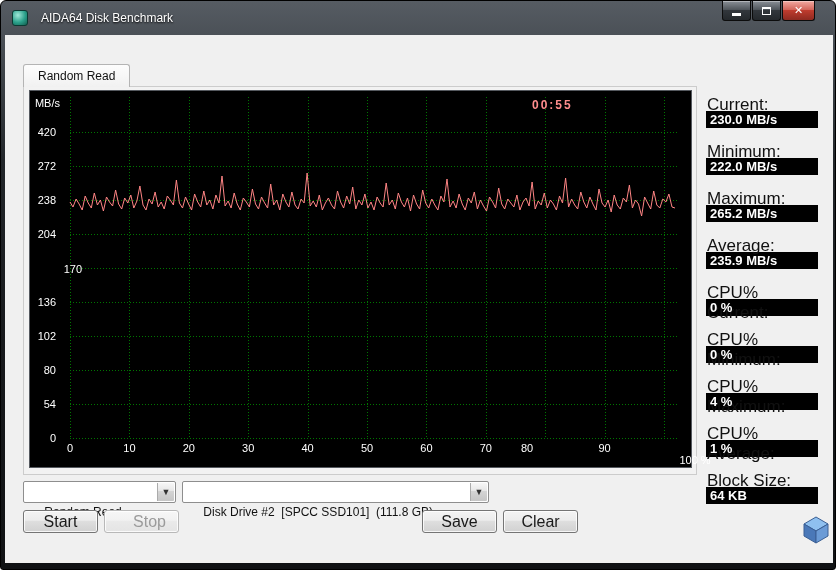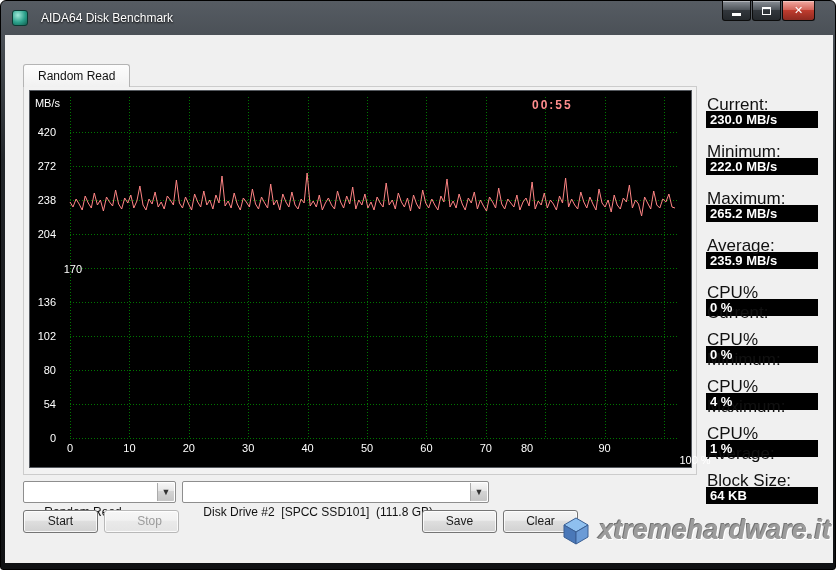--- a/index.html
+++ b/index.html
@@ -75,21 +75,21 @@
     background: linear-gradient(#f7f7f7, #e6e6e6 45%, #d4d4d4 46%, #c6c6c6);
     border-left: 1px solid #ababab; border-radius: 0 1px 1px 0;
     display: flex; align-items: center; justify-content: center; font-size: 9px; color: #333; line-height: 1;
   }
   #combo-benchmark { left: 22px; top: 480px; width: 153px; }
   #combo-drive { left: 181px; top: 480px; width: 307px; }
 
   .btn {
     position: absolute; width: 75px; height: 23px; border: 1px solid #757575; border-radius: 3px;
     background: linear-gradient(#f4f4f4, #ececec 45%, #dfdfdf 46%, #d1d1d1);
-    font-size: 12px; text-align: center; line-height: 21px; color: #1a1a1a;
+    font-size: 16px; text-align: center; line-height: 21px; color: #1a1a1a;
     box-shadow: inset 0 0 0 1px rgba(255,255,255,.8);
   }
   .btn.disabled {
     color: #9b9b9b; border-color: #b8b8b8;
     background: linear-gradient(#f7f7f7, #f1f1f1 45%, #eaeaea 46%, #e4e4e4);
   }
   #btn-start { left: 22px; top: 509px; }
   #btn-stop { left: 103px; top: 509px; padding-left: 16px; }
   #btn-save { left: 421px; top: 509px; }
   #btn-clear { left: 502px; top: 509px; }
@@ -214,16 +214,15 @@
   <div class="btn disabled" id="btn-stop">Stop</div>
   <div class="btn" id="btn-save">Save</div>
   <div class="btn" id="btn-clear">Clear</div>
 
   <div id="watermark">
     <svg width="30" height="30" viewBox="0 0 30 30">
       <polygon points="15,2 27,9 15,16 3,9" fill="#8fc0ef" stroke="#3a5f94" stroke-width="1"></polygon>
       <polygon points="3,9 15,16 15,28 3,21" fill="#4a78b8" stroke="#3a5f94" stroke-width="1"></polygon>
       <polygon points="27,9 15,16 15,28 27,21" fill="#6b9bd6" stroke="#3a5f94" stroke-width="1"></polygon>
     </svg>
-    <span id="watermark-text">xtremehardware.it</span>
   </div>
 
 </div>
 
 </body></html>

